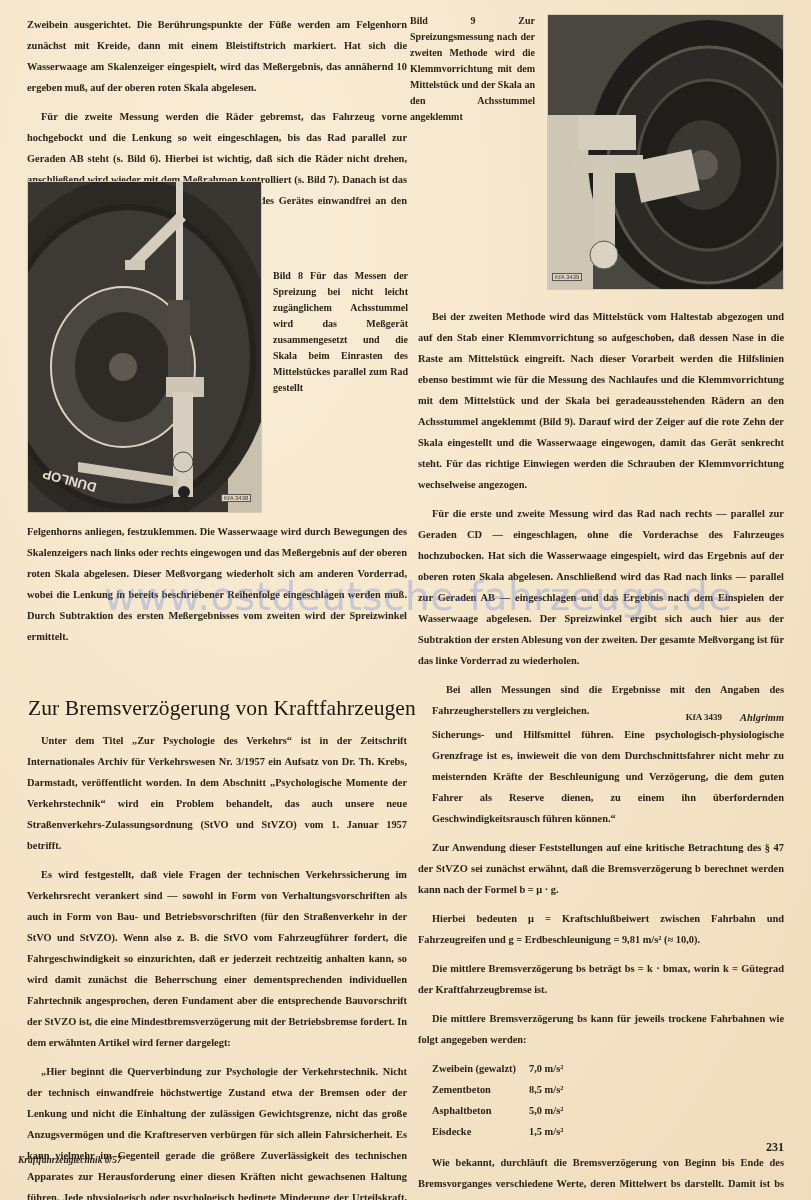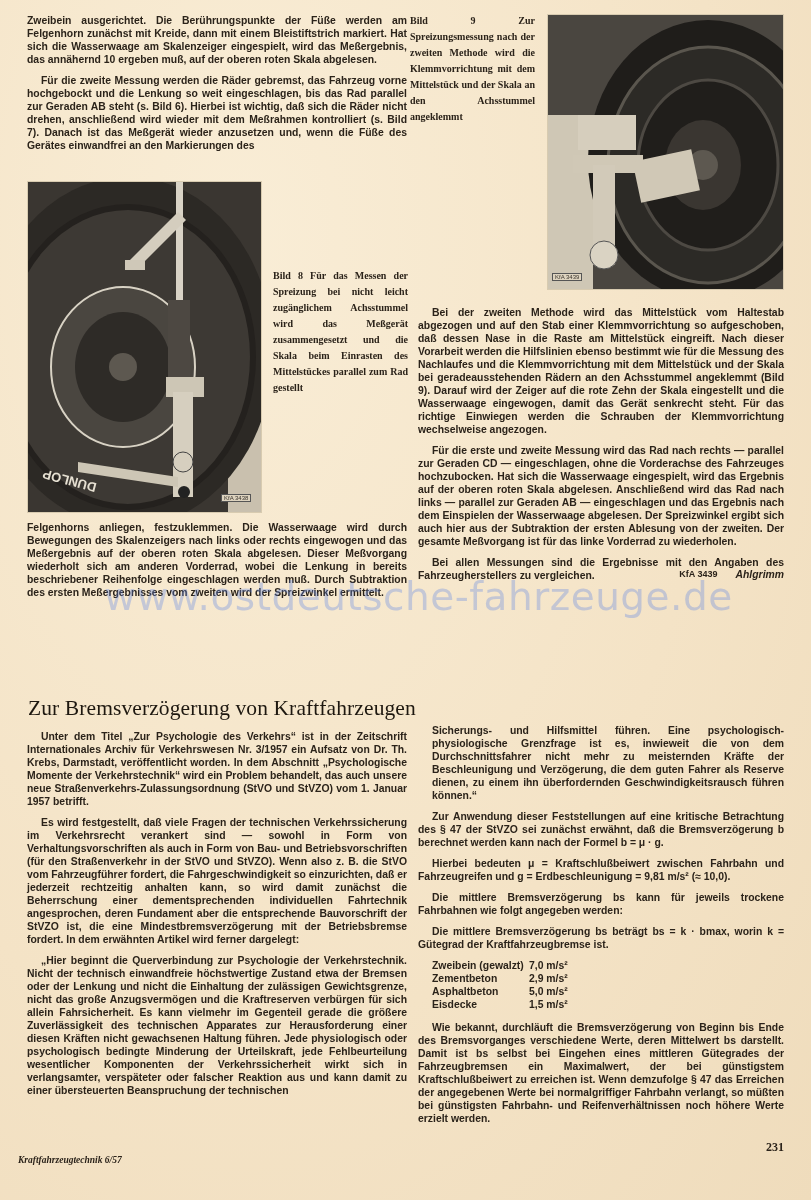--- a/index.html
+++ b/index.html
@@ -5,21 +5,21 @@
   html, body { margin: 0; padding: 0; }
   body {
     width: 811px; height: 1200px; overflow: hidden;
     background: #f6e8cf;
     background-image: radial-gradient(ellipse at 30% 20%, #f9edd6 0%, #f4e3c6 60%, #efdcbc 100%);
     font-family: "DejaVu Serif", "Liberation Serif", serif;
     color: #2a2218;
     position: relative;
   }
   .page { position: absolute; left: 0; top: 0; width: 811px; height: 1200px; }
-  .col { position: absolute; font-size: 10.4px; line-height: 13px; text-align: justify; font-family: Liberation Sans, sans-serif; font-weight: bold; color: #2b231a; }
+  .col { position: absolute; font-size: 10.4px; line-height: 21px; text-align: justify; font-family: Liberation Serif, serif; font-weight: bold; color: #2b231a; }
   .col p { margin: 0 0 8px 0; text-indent: 14px; }
   .col p.noindent { text-indent: 0; }
   .caption { position: absolute; font-family: "Liberation Serif", serif; font-size: 10px; line-height: 16px; font-weight: bold; color: #2b231a; text-align: justify; }
   .caption .lbl { font-weight: bold; }
   .photo { position: absolute; background: #2a2723; overflow: hidden; border: 1px solid #d8cbb0; }
   .photo .tag { position: absolute; font-family: "Liberation Sans", sans-serif; font-size: 6px; color: #3a342c; background: #ddd3bf; border: 1px solid #555; padding: 0 2px; }
   .title { position: absolute; left: 28px; top: 668px; font-family: "Liberation Serif", serif; font-size: 21.5px; font-weight: normal; color: #1e1810; letter-spacing: 0.1px; margin-top: 28px; }
   .sig { display: flex; justify-content: space-between; }
   .sig .code { font-size: 9px; margin-left: auto; margin-right: 18px; }
   .sig .author { font-style: italic; }
@@ -92,21 +92,21 @@
       <rect x="45" y="150" width="22" height="100" fill="#d2cab9"></rect>
       <circle cx="56" cy="240" r="14" fill="#dad3c3" stroke="#555" stroke-width="1"></circle>
       <rect x="88" y="140" width="60" height="42" fill="#d0c8b6" transform="rotate(-12 118 160)"></rect>
     </svg>
     <span class="tag" style="left:4px; top:258px;">KfA 3439</span>
   </div>
 
   <div class="col" style="left:418px; top:306px; width:366px;">
     <p>Bei der zweiten Methode wird das Mittelstück vom Haltestab abgezogen und auf den Stab einer Klemmvorrichtung so aufgeschoben, daß dessen Nase in die Raste am Mittelstück eingreift. Nach dieser Vorarbeit werden die Hilfslinien ebenso bestimmt wie für die Messung des Nachlaufes und die Klemmvorrichtung mit dem Mittelstück und der Skala bei geradeausstehenden Rädern an den Achsstummel angeklemmt (Bild 9). Darauf wird der Zeiger auf die rote Zehn der Skala eingestellt und die Wasserwaage eingewogen, damit das Gerät senkrecht steht. Für das richtige Einwiegen werden die Schrauben der Klemmvorrichtung wechselweise angezogen.</p>
     <p>Für die erste und zweite Messung wird das Rad nach rechts — parallel zur Geraden CD — eingeschlagen, ohne die Vorderachse des Fahrzeuges hochzubocken. Hat sich die Wasserwaage eingespielt, wird das Ergebnis auf der oberen roten Skala abgelesen. Anschließend wird das Rad nach links — parallel zur Geraden AB — eingeschlagen und das Ergebnis nach dem Einspielen der Wasserwaage abgelesen. Der Spreizwinkel ergibt sich auch hier aus der Subtraktion der ersten Ablesung von der zweiten. Der gesamte Meßvorgang ist für das linke Vorderrad zu wiederholen.</p>
-    <p style="margin-bottom:0;">
+    <p style="margin-bottom:0;margin-left:14px;">
       <span>Bei allen Messungen sind die Ergebnisse mit den Angaben des Fahrzeugherstellers zu vergleichen.</span>
     </p>
     <div class="sig" style="margin-top:-14px;">
       <span class="code">KfA 3439</span>
       <span class="author">Ahlgrimm</span>
     </div>
   </div>
 
   <div class="watermark">www.ostdeutsche-fahrzeuge.de</div>
 
@@ -115,30 +115,30 @@
   <div class="col" style="left:27px; top:730px; width:380px;">
     <p>Unter dem Titel „Zur Psychologie des Verkehrs“ ist in der Zeitschrift Internationales Archiv für Verkehrswesen Nr. 3/1957 ein Aufsatz von Dr. Th. Krebs, Darmstadt, veröffentlicht worden. In dem Abschnitt „Psychologische Momente der Verkehrstechnik“ wird ein Problem behandelt, das auch unsere neue Straßenverkehrs-Zulassungsordnung (StVO und StVZO) vom 1. Januar 1957 betrifft.</p>
     <p>Es wird festgestellt, daß viele Fragen der technischen Verkehrssicherung im Verkehrsrecht verankert sind — sowohl in Form von Verhaltungsvorschriften als auch in Form von Bau- und Betriebsvorschriften (für den Straßenverkehr in der StVO und StVZO). Wenn also z. B. die StVO vom Fahrzeugführer fordert, die Fahrgeschwindigkeit so einzurichten, daß er jederzeit rechtzeitig anhalten kann, so wird damit zunächst die Beherrschung einer dementsprechenden individuellen Fahrtechnik angesprochen, deren Fundament aber die entsprechende Bauvorschrift der StVZO ist, die eine Mindestbremsverzögerung mit der Betriebsbremse fordert. In dem erwähnten Artikel wird ferner dargelegt:</p>
     <p class="quote" style="padding-left:0;">„Hier beginnt die Querverbindung zur Psychologie der Verkehrstechnik. Nicht der technisch einwandfreie höchstwertige Zustand etwa der Bremsen oder der Lenkung und nicht die Einhaltung der zulässigen Gewichtsgrenze, nicht das große Anzugsvermögen und die Kraftreserven verbürgen für sich allein Fahrsicherheit. Es kann vielmehr im Gegenteil gerade die größere Zuverlässigkeit des technischen Apparates zur Herausforderung einer diesen Kräften nicht gewachsenen Haltung führen. Jede physiologisch oder psychologisch bedingte Minderung der Urteilskraft, jede Fehlbeurteilung wesentlicher Komponenten der Verkehrssicherheit wirkt sich in verlangsamter, verspäteter oder falscher Reaktion aus und kann damit zu einer übersteuerten Beanspruchung der technischen</p>
   </div>
 
   <div class="col" style="left:418px; top:724px; width:366px;">
     <p class="noindent" style="padding-left:14px;">Sicherungs- und Hilfsmittel führen. Eine psychologisch-physiologische Grenzfrage ist es, inwieweit die von dem Durchschnittsfahrer nicht mehr zu meisternden Kräfte der Beschleunigung und Verzögerung, die dem guten Fahrer als Reserve dienen, zu einem ihn überfordernden Geschwindigkeitsrausch führen können.“</p>
     <p>Zur Anwendung dieser Feststellungen auf eine kritische Betrachtung des § 47 der StVZO sei zunächst erwähnt, daß die Bremsverzögerung b berechnet werden kann nach der Formel b = μ · g.</p>
     <p>Hierbei bedeuten μ = Kraftschlußbeiwert zwischen Fahrbahn und Fahrzeugreifen und g = Erdbeschleunigung = 9,81 m/s² (≈ 10,0).</p>
+    <p>Die mittlere Bremsverzögerung bs beträgt bs = k · bmax, worin k = Gütegrad der Kraftfahrzeugbremse ist.</p>
     <p>Die mittlere Bremsverzögerung bs kann für jeweils trockene Fahrbahnen wie folgt angegeben werden:</p>
-    <p>Die mittlere Bremsverzögerung bs beträgt bs = k · bmax, worin k = Gütegrad der Kraftfahrzeugbremse ist.</p>
     <div class="table">
       <div class="row">
         <span class="k">Zweibein (gewalzt)</span>
         <span>7,0 m/s²</span>
       </div>
       <div class="row">
         <span class="k">Zementbeton</span>
-        <span>2,9 m/s²</span>
+        <span>8,5 m/s²</span>
       </div>
       <div class="row">
         <span class="k">Asphaltbeton</span>
         <span>5,0 m/s²</span>
       </div>
       <div class="row">
         <span class="k">Eisdecke</span>
         <span>1,5 m/s²</span>
       </div>
     </div>

